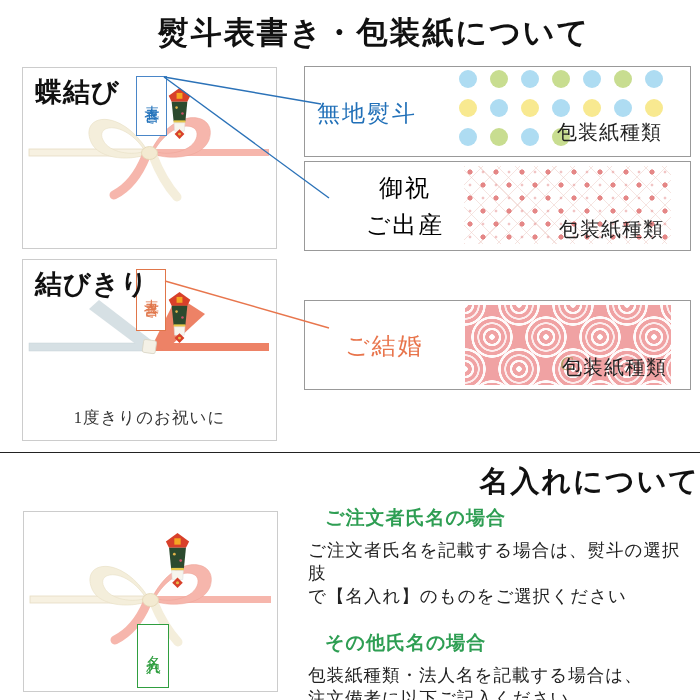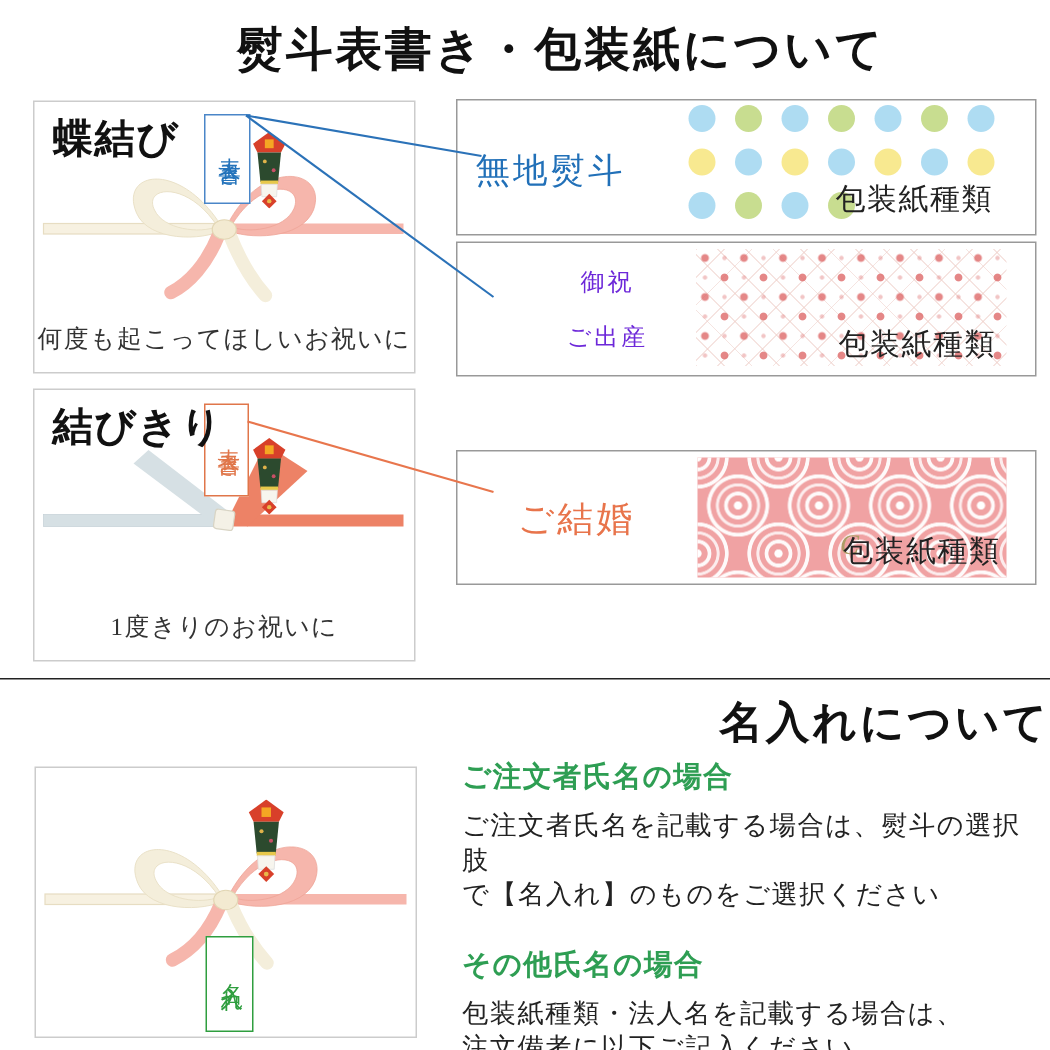--- a/index.html
+++ b/index.html
@@ -33,22 +33,22 @@
   .tag-orange{left:113px;top:9px;width:28px;height:60px;border:1.5px solid #e0764a;color:#e0764a;}
   .tag-green{left:113px;top:112px;width:30px;height:62px;border:1.5px solid #2f9e3f;color:#2f9e3f;}
 
   
   .rbox{position:absolute;left:304px;width:385px;background:#fff;border:1px solid #999;}
   #rbox1{top:66px;height:89px;}
   #rbox2{top:161px;height:88px;}
   #rbox3{top:300px;height:88px;}
   .rlabel{position:absolute;letter-spacing:2px;}
   .rlabel-1{left:12px;top:31px;font-size:23px;color:#2170b8;}
-  .rlabel-2{left:30px;top:8px;width:140px;text-align:center;font-size:16px;
-    line-height:37px;color:#6d28d9;}
+  .rlabel-2{left:30px;top:8px;width:140px;text-align:center;font-size:24px;
+    line-height:37px;color:#000000;}
   .rlabel-3{left:40px;top:29px;width:135px;text-align:left;font-size:24px;color:#e8744b;}
   .paper-label{position:absolute;font-size:20px;color:#222;letter-spacing:1px;}
   #rbox1 .paper-label{right:28px;bottom:10px;}
   #rbox2 .paper-label{right:26px;bottom:7px;}
   #rbox3 .paper-label{right:23px;bottom:8px;}
 
   .dots{position:absolute;left:154px;top:3px;width:220px;height:80px;}
   .dot{position:absolute;width:18px;height:18px;border-radius:50%;}
 
   .pattern{position:absolute;}
@@ -72,21 +72,21 @@
       radial-gradient(circle, #fff 2.5px, rgba(255,255,255,0) 3px);
     background-size:54px 64px,54px 64px,54px 64px,54px 64px;
     background-position:0 0,0 0,27px 32px,27px 32px;}
   .monogram{position:absolute;left:95px;top:48px;font-size:19px;font-style:italic;
     color:#ad9c66;font-family:"Liberation Serif",serif;}
 
   .connectors{position:absolute;left:0;top:0;width:700px;height:460px;pointer-events:none;z-index:6;}
 
   
   .ntext{position:absolute;left:308px;top:505px;width:385px;}
-  .green-h{font-size:19px;font-weight:700;color:#2e9e53;letter-spacing:1px;margin:0 0 8px 0;}
+  .green-h{font-size:19px;font-weight:700;color:#2e9e53;letter-spacing:1px;margin:0 0 8px 17px;}
   .green-h.second{margin-top:22px;}
   .nbody{font-size:17.5px;color:#222;letter-spacing:1px;line-height:23px;margin:0;}
 </style>
 </head>
 <body>
 
 <div class="stage">
 
   <div class="title-main">熨斗表書き・包装紙について</div>
 
@@ -112,21 +112,20 @@
       <polygon points="3,14 19,14 17,34 5,34" fill="#2c4a2e"></polygon>
       <circle cx="8" cy="20" r="1.3" fill="#e0b34a"></circle>
         <circle cx="14" cy="26" r="1.3" fill="#c94f66"></circle>
       <rect x="5" y="33" width="12" height="2.5" fill="#e8c84a"></rect>
       <polygon points="5.5,35.5 16.5,35.5 16,44 6,44" fill="#f7f5ee" stroke="#ddd" stroke-width="0.5"></polygon>
       <polygon points="11,42 16,47 11,52 6,47" fill="#d8402a"></polygon>
       <circle cx="11" cy="47" r="1.5" fill="#e8b84a"></circle>
     </svg>
     <div class="tag tag-blue">表書き</div>
     <div class="lbox-label">蝶結び</div>
-    <div class="lbox-caption">何度も起こってほしいお祝いに</div>
   </div>
 
   <div class="lbox" id="box-musubi">
     <svg class="bow-svg" viewBox="0 0 253 180">
       <rect x="6" y="83" width="115" height="8" fill="#d6e0e4" stroke="#c6d2d8" stroke-width="0.5"></rect>
       <rect x="132" y="83" width="114" height="8" fill="#ed8266"></rect>
       <polygon points="118,88 66,49 76,40 128,80" fill="#d6e0e4"></polygon>
       <polygon points="130,84 154,36 182,54 142,91" fill="#ed8266"></polygon>
       <rect x="120" y="80" width="13" height="13" rx="2" fill="#f4f1e6" stroke="#d8d4c4" stroke-width="0.8" transform="rotate(8 126 86)"></rect>
     </svg>

